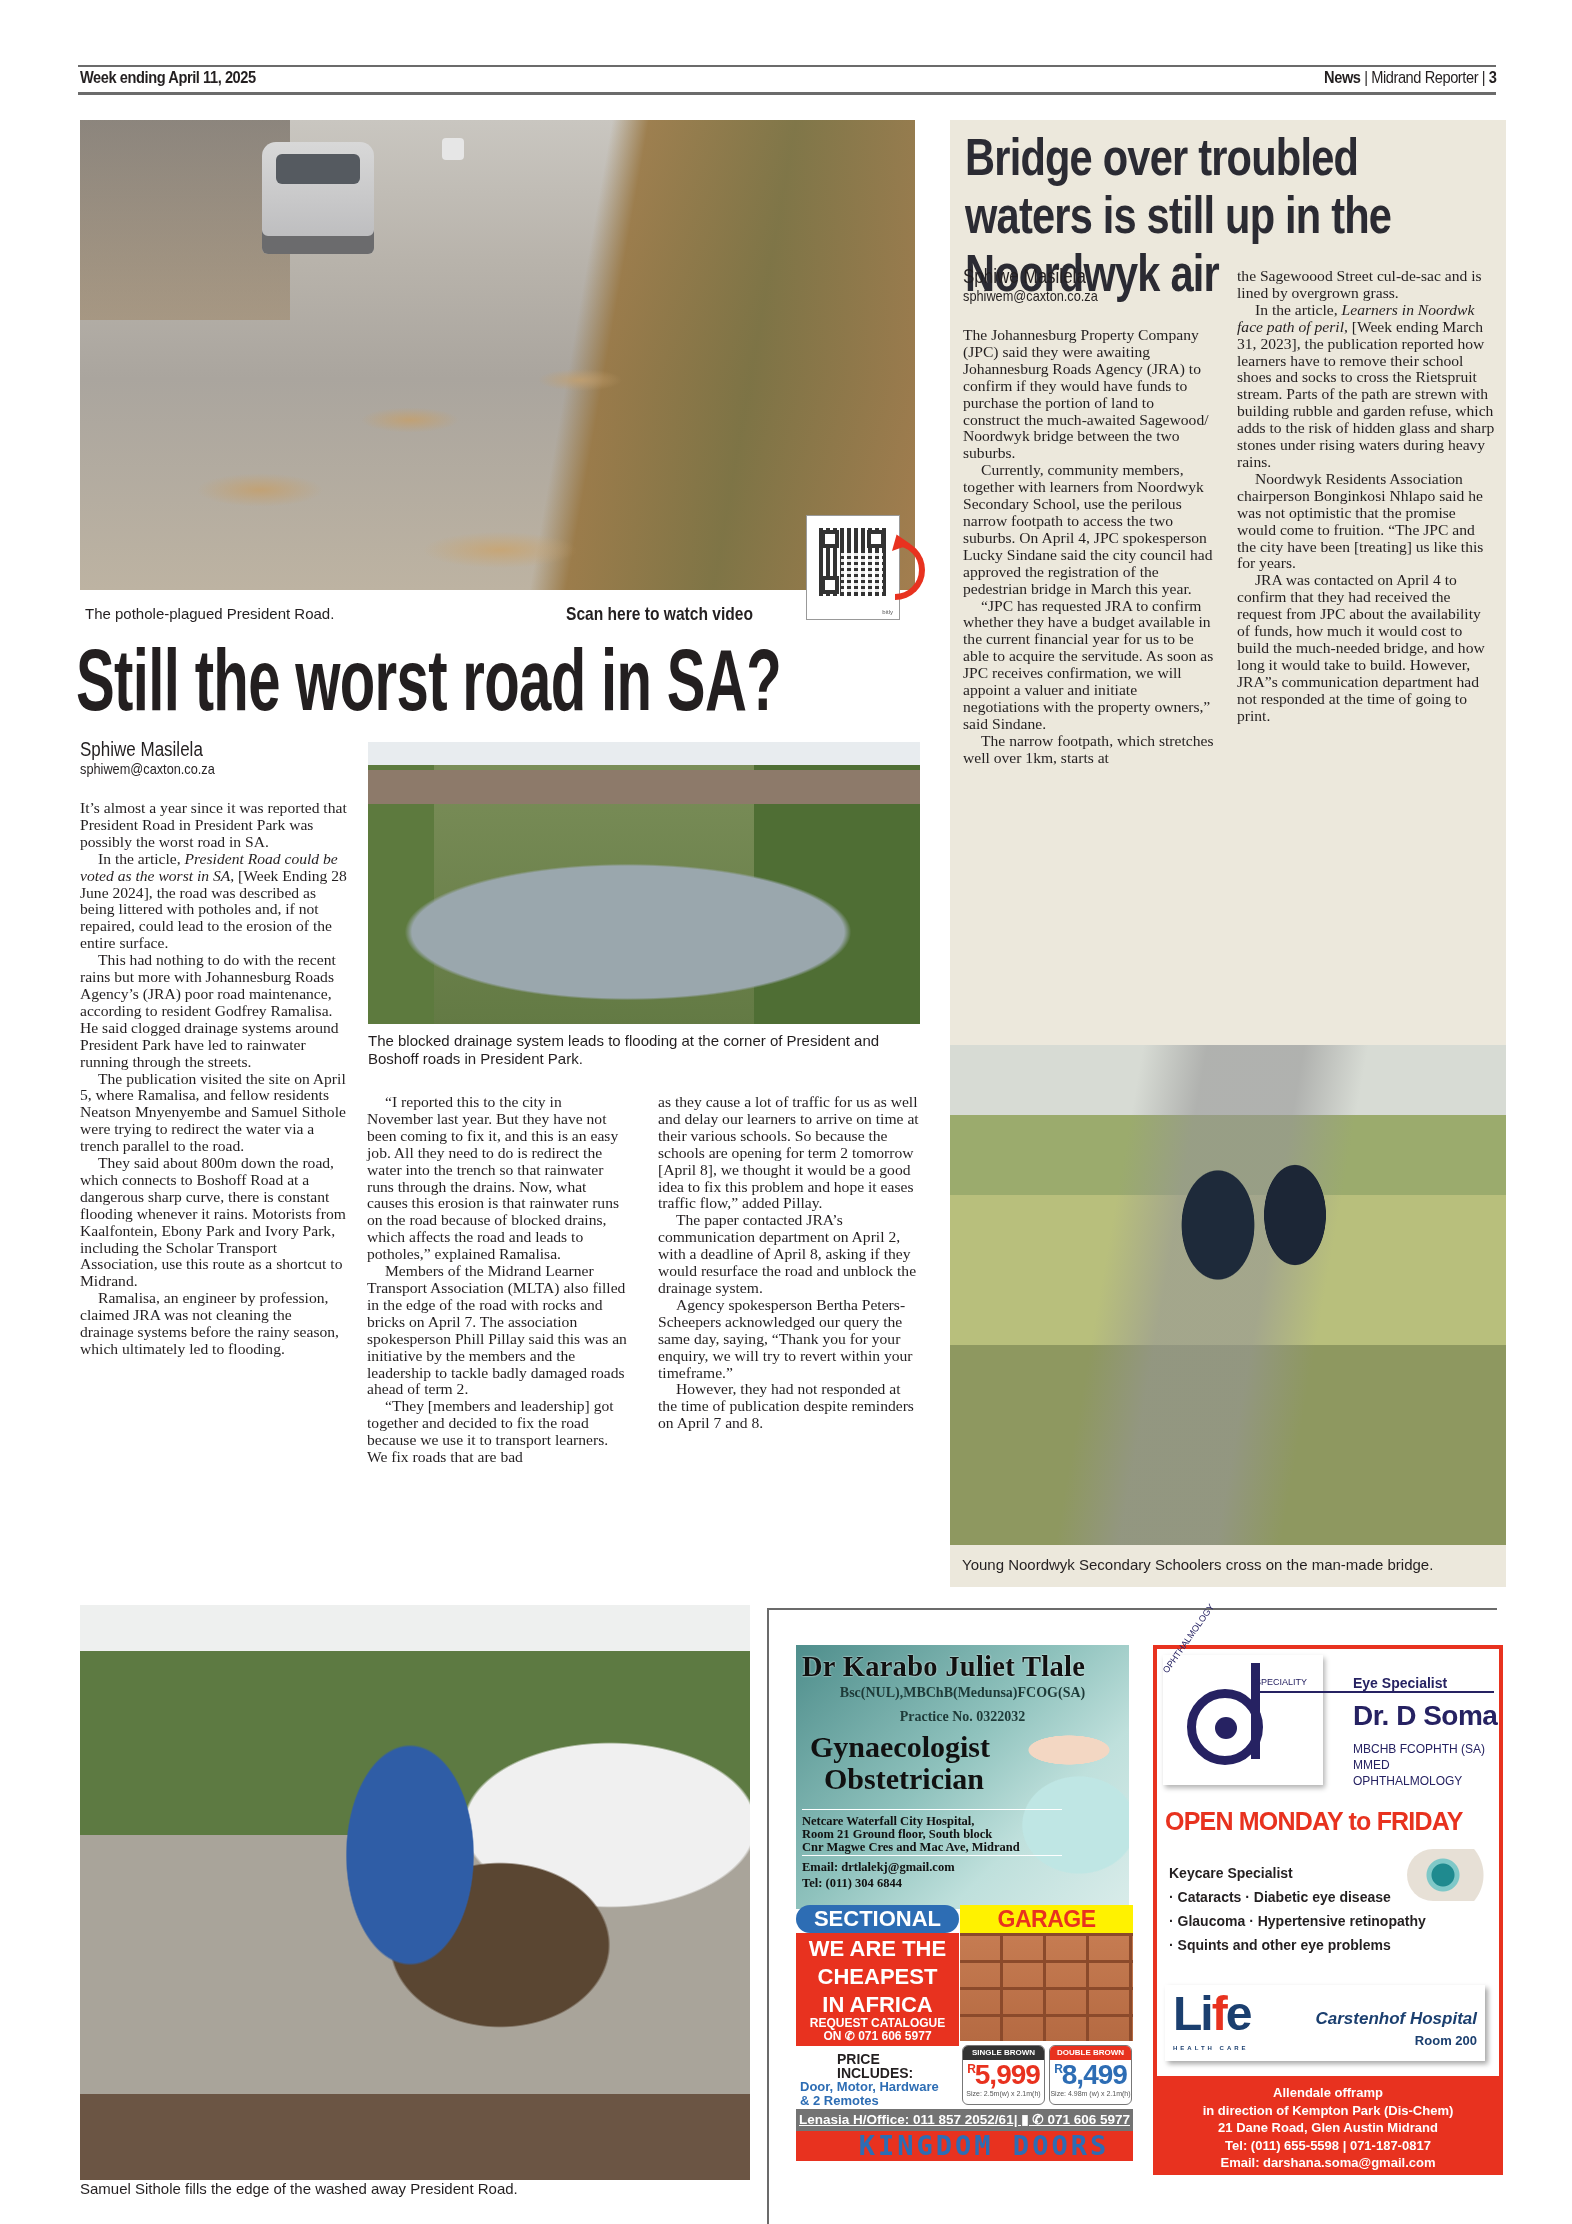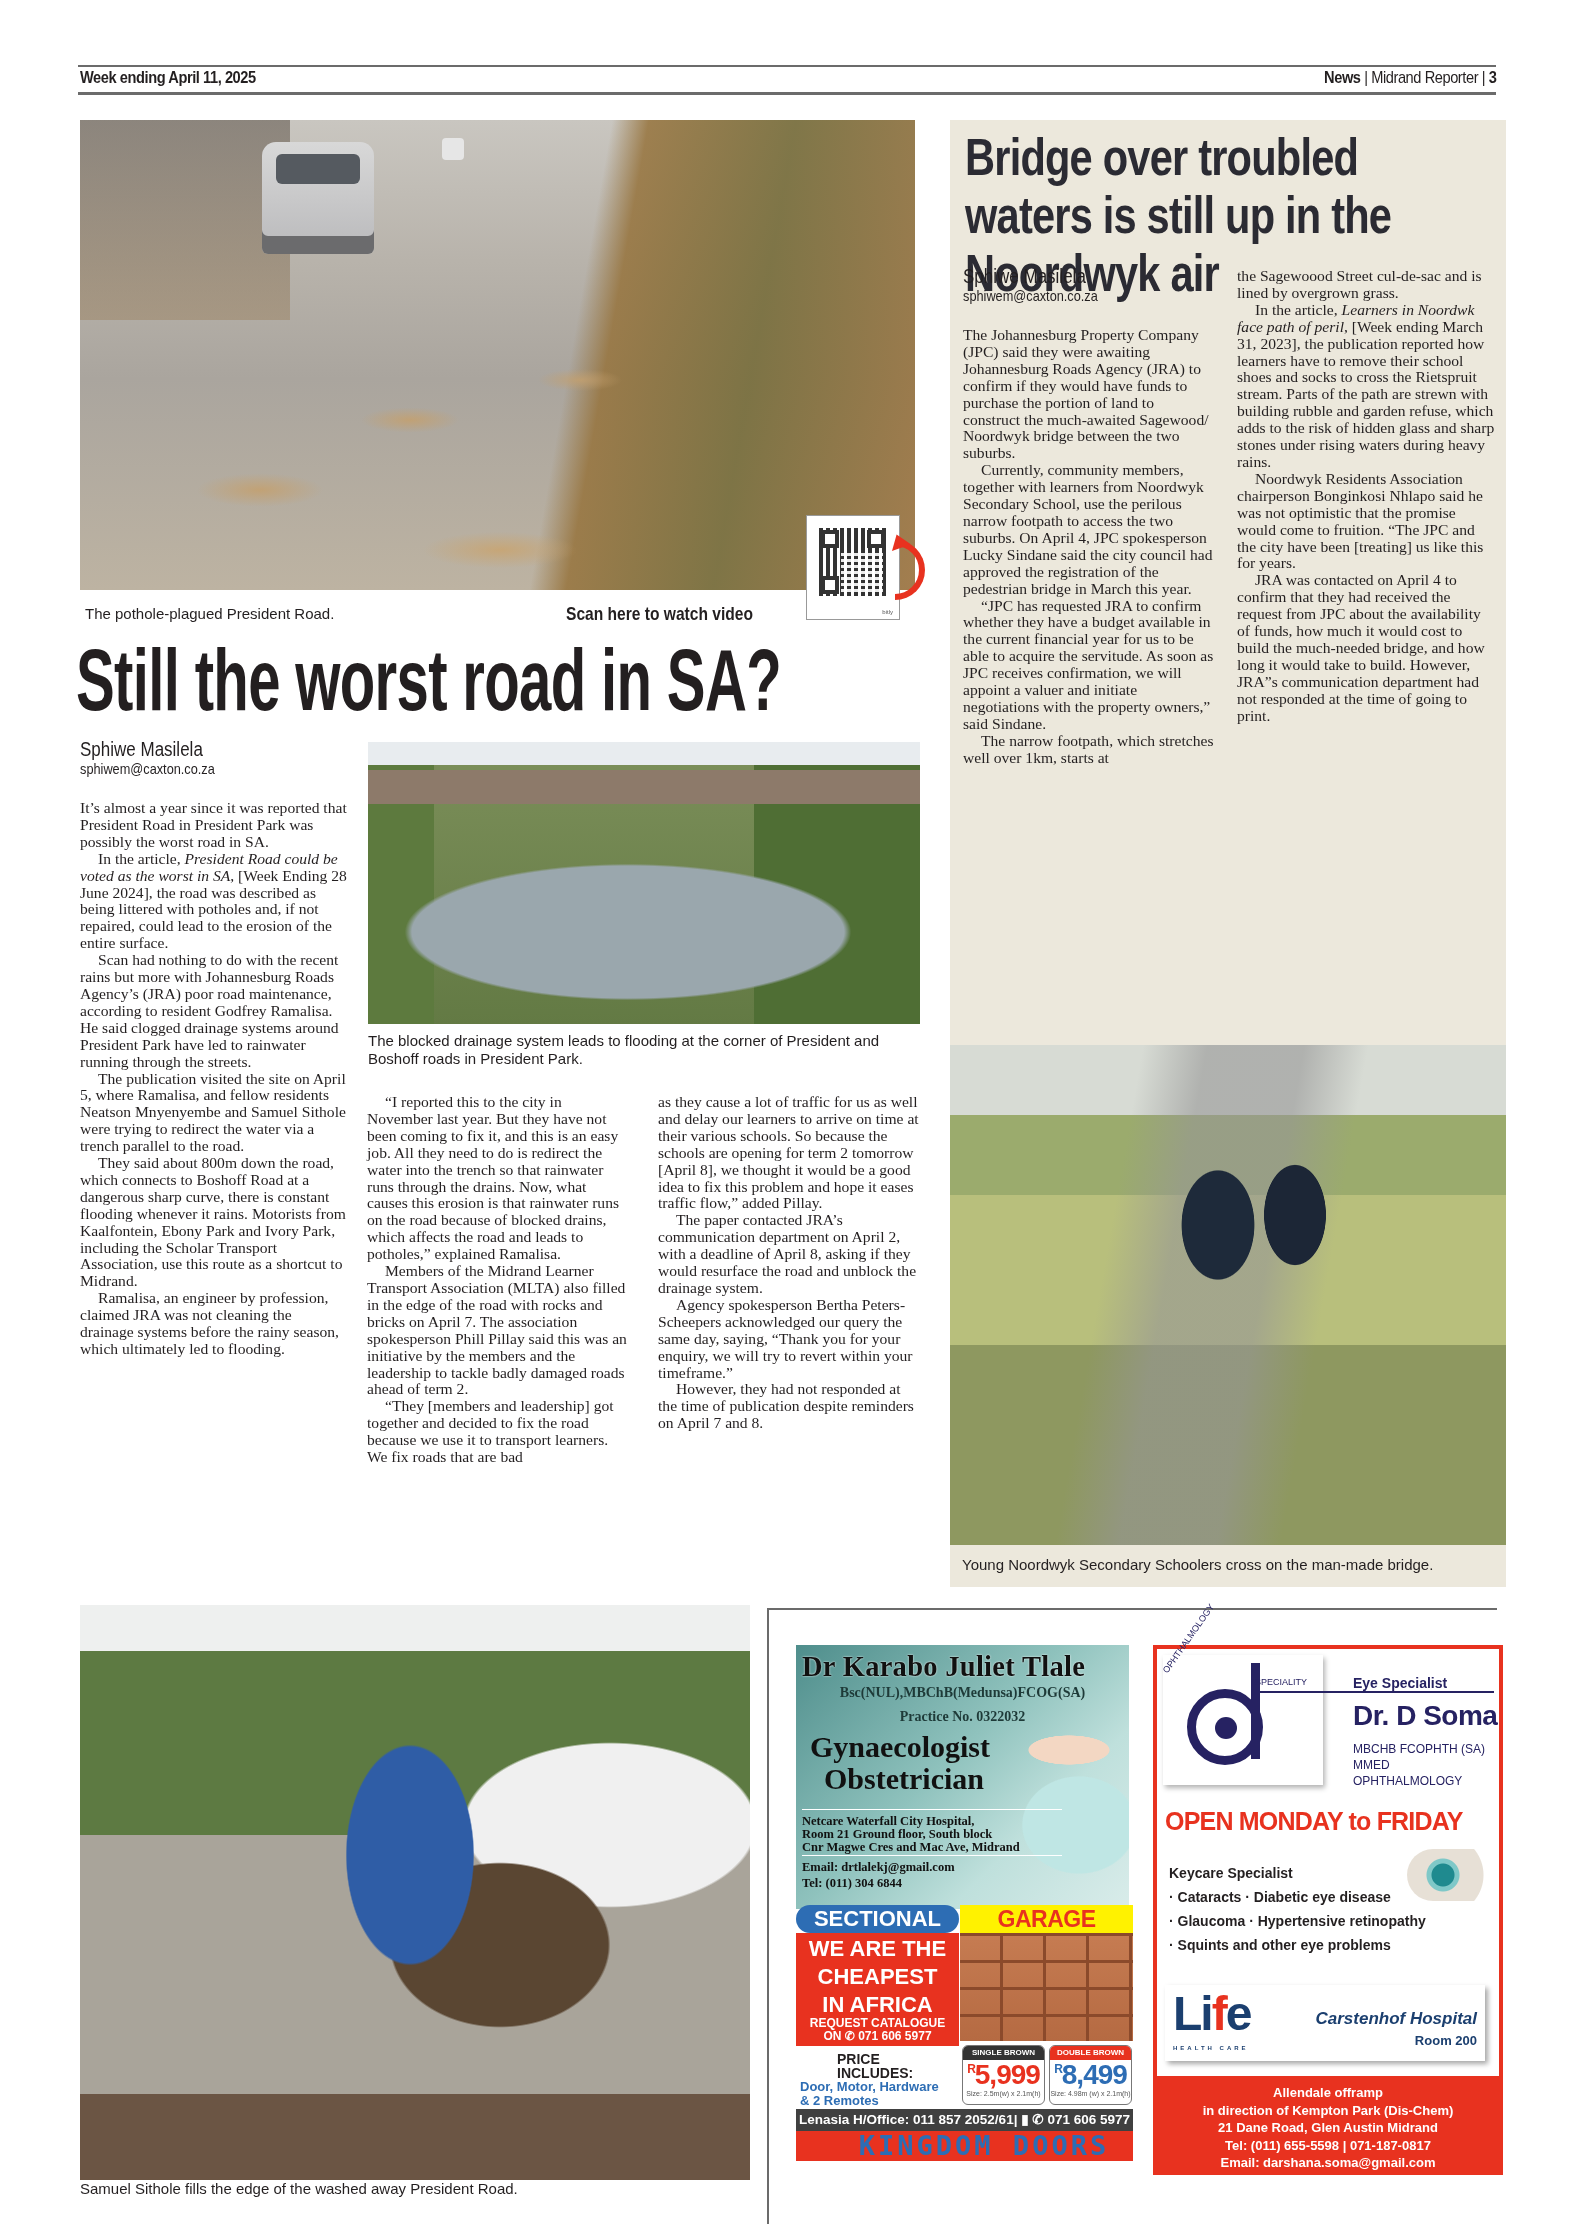--- a/index.html
+++ b/index.html
@@ -142,21 +142,21 @@
   .kd-includes { position:absolute; left:4px; top:147px; width:158px; font-weight:bold; line-height:14px; }
   .kd-includes .h { font-size:14px; color:#231f20;padding-left:37px; }
   .kd-includes .v { font-size:13px; color:#2d6db4; }
   .kd-price { position:absolute; top:140px; width:83px; height:60px; border:1px solid #777; border-radius: 6px; background:#fff; overflow:hidden; text-align:center; }
   .kd-price .lbl { height:14px; line-height:14px; font-size:8px; font-weight:bold; color:#fff; }
   .kd-price .amt { font-size:28px; line-height:30px; font-weight:bold; letter-spacing:-1px; }
   .kd-price .amt sup { font-size:12px; vertical-align: top; line-height:18px; }
   .kd-price .size { font-size:7px; color:#555; }
   .kd-single { left:166px; } .kd-single .lbl { background:#333; } .kd-single .amt { color:#e8321f; }
   .kd-double { left:253px; } .kd-double .lbl { background:#e8321f; } .kd-double .amt { color:#2d6db4; }
-  .kd-office { position:absolute; left:0; top:204px; width:337px; height:22px; background:#404040; color:#fff; font-weight:bold; font-size:13.5px; line-height:22px; text-align:center; white-space:nowrap; }
+  .kd-office { position:absolute; left:0; top:204px; width:337px; height:22px; background:#737373; color:#fff; font-weight:bold; font-size:13.5px; line-height:22px; text-align:center; white-space:nowrap;text-decoration:underline; }
   .kd-brand { position:absolute; left:0; top:226px; width:337px; height:30px; background:#e8321f; color:#2d6db4; font-weight:bold; font-size:27px; line-height:30px; text-align:center; letter-spacing:3px; font-family:"DejaVu Sans Mono", monospace;padding-left:39px; }
 
   
   .ad-soma { left: 1153px; top: 1645px; width: 350px; height: 530px; border: 4px solid #e8321f; background:#fff; font-family: "Liberation Sans", sans-serif; }
   .soma-logo { position:absolute; left:6px; top:6px; width:160px; height:130px; box-shadow: 2px 3px 5px rgba(0,0,0,.3); background:#fff; }
   .soma-logo .ring { position:absolute; left:24px; top:34px; width:76px; height:76px; border:9px solid #262262; border-radius:50%; }
   .soma-logo .dot { position:absolute; left:52px; top:62px; width:22px; height:22px; border-radius:50%; background:#262262; }
   .soma-logo .stem { position:absolute; left:88px; top:8px; width:9px; height:96px; background:#262262; }
   .soma-logo .arc { position:absolute; left:6px; top:10px; font-size:9px; color:#262262; transform: rotate(-55deg); transform-origin: left bottom; }
   .soma-logo .speciality { position:absolute; left:92px; top:22px; font-size:9px; color:#262262; }
@@ -201,21 +201,21 @@
 <h1 class="abs main-headline">Still the worst road in SA?</h1>
 
 <div class="abs byline byline-a1">
   <span class="name">Sphiwe Masilela</span>
   <span class="email">sphiwem@caxton.co.za</span>
 </div>
 
 <div class="abs body-col a1-col1">
   <p class="first">It’s almost a year since it was reported that President Road in President Park was possibly the worst road in SA.</p>
   <p><span>In the article, </span><i>President Road could be voted as the worst in SA</i><span>, [Week Ending 28 June 2024], the road was described as being littered with potholes and, if not repaired, could lead to the erosion of the entire surface.</span></p>
-  <p>Scan had nothing to do with the recent rains but more with Johannesburg Roads Agency’s (JRA) poor road maintenance, according to resident Godfrey Ramalisa. He said clogged drainage systems around President Park have led to rainwater running through the streets.</p>
+  <p>This had nothing to do with the recent rains but more with Johannesburg Roads Agency’s (JRA) poor road maintenance, according to resident Godfrey Ramalisa. He said clogged drainage systems around President Park have led to rainwater running through the streets.</p>
   <p>The publication visited the site on April 5, where Ramalisa, and fellow residents Neatson Mnyenyembe and Samuel Sithole were trying to redirect the water via a trench parallel to the road.</p>
   <p>They said about 800m down the road, which connects to Boshoff Road at a dangerous sharp curve, there is constant flooding whenever it rains. Motorists from Kaalfontein, Ebony Park and Ivory Park, including the Scholar Transport Association, use this route as a shortcut to Midrand.</p>
   <p>Ramalisa, an engineer by profession, claimed JRA was not cleaning the drainage systems before the rainy season, which ultimately led to flooding.</p>
 </div>
 
 <div class="abs photo photo-flood"></div>
 <div class="abs caption cap-flood">The blocked drainage system leads to flooding at the corner of President and Boshoff roads in President Park.</div>
 
 <div class="abs body-col a1-col2">
   <p>“I reported this to the city in November last year. But they have not been coming to fix it, and this is an easy job. All they need to do is redirect the water into the trench so that rainwater runs through the drains. Now, what causes this erosion is that rainwater runs on the road because of blocked drains, which affects the road and leads to potholes,” explained Ramalisa.</p>

